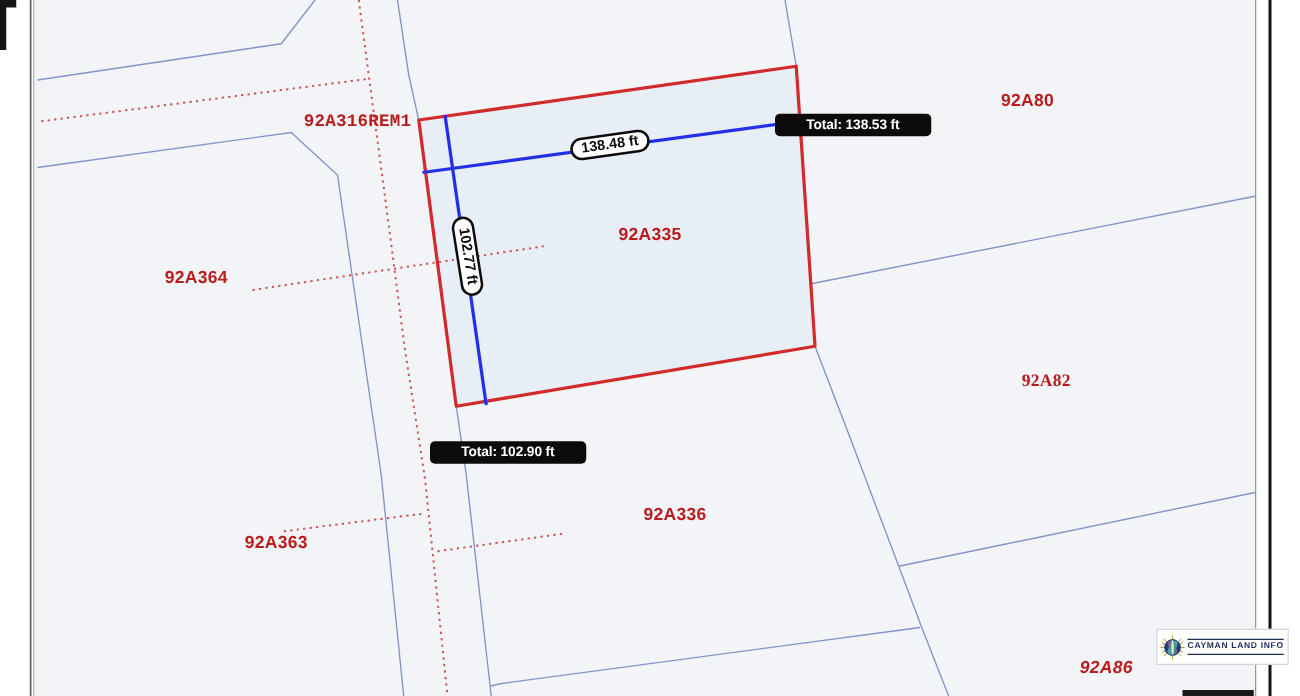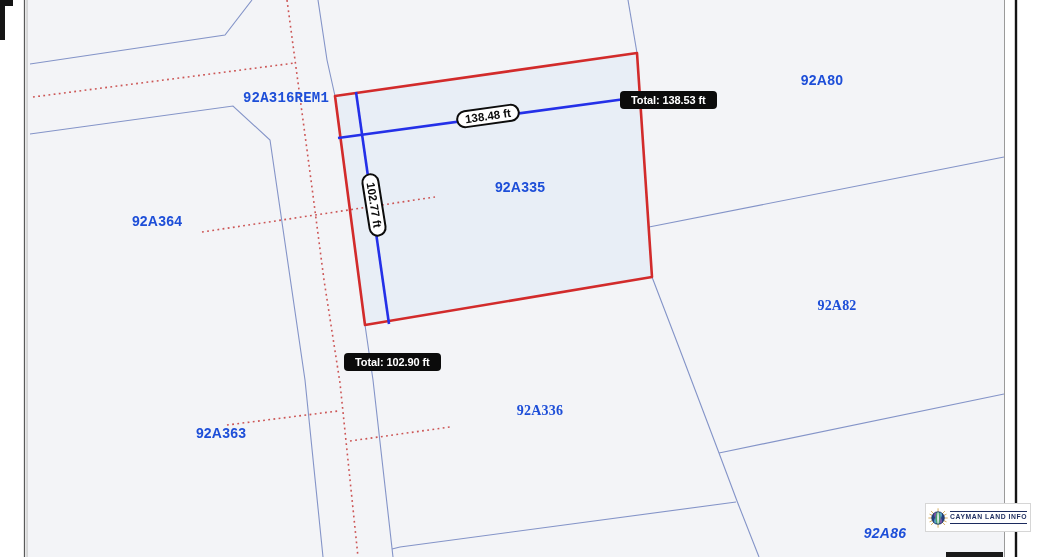--- a/index.html
+++ b/index.html
@@ -3,32 +3,32 @@
 <meta charset="utf-8">
 <style>
   html,body{margin:0;padding:0;background:#ffffff;}
   #stage{
     position:relative;width:1040px;height:557px;overflow:hidden;
     background:#ffffff;font-family:"Liberation Sans",sans-serif;
   }
   #map-svg{position:absolute;left:0;top:0;}
   .parcel-label{
     position:absolute;transform:translate(-50%,-50%);
-    font-size:14px;font-weight:bold;color:#1d4ed8;letter-spacing:.2px;
+    font-size:14px;font-weight:bold;color:#b91c1c;letter-spacing:.2px;
     white-space:nowrap;user-select:none;
   }
   .meas-label{
     position:absolute;background:#ffffff;border:2px solid #0c0c0c;border-radius:10px;
     padding:1px 7px;font-size:11.5px;font-weight:bold;color:#0c0c0c;white-space:nowrap;
   }
   .meas-label.horiz{transform:translate(-50%,-50%) rotate(-8deg);}
   .meas-label.vert{transform:translate(-50%,-50%) rotate(81deg);}
   .meas-tooltip{
     position:absolute;background:#0b0b0b;color:#ffffff;border-radius:4px;
-    padding:3px 11px;font-size:11px;font-weight:bold;white-space:nowrap;letter-spacing:-.1px;
+    padding:3px 25px;font-size:11px;font-weight:bold;white-space:nowrap;letter-spacing:-.1px;
   }
   #logo{
     position:absolute;left:925px;top:503px;width:106px;height:29px;
     background:#ffffff;border:1px solid #d6d6d6;display:flex;align-items:center;
     box-sizing:border-box;padding:1px 3px 1px 2px;z-index:5;
   }
   #logo .band{flex:1;margin-left:2px;border-top:1.5px solid #1c2b5e;border-bottom:1.5px solid #1c2b5e;padding:2px 0;}
   #logo .band .txt{
     font-size:6.8px;font-weight:bold;color:#1c2b5e;letter-spacing:.55px;
     white-space:nowrap;text-align:center;line-height:1;
@@ -80,21 +80,21 @@
       <rect x="0" y="0" width="5" height="40" fill="#141414"></rect>
       <rect x="0" y="0" width="13" height="6" fill="#141414"></rect>
       <rect x="946" y="552" width="57" height="5" fill="#1a1a1a"></rect>
     </g>
   </svg>
 
   <div class="parcel-label" style="left:286px;top:98px;font-family:Liberation Mono, monospace;">92A316REM1</div>
   <div class="parcel-label" style="left:157px;top:221px;">92A364</div>
   <div class="parcel-label" style="left:175px;top:433px;margin-left:46px;">92A363</div>
   <div class="parcel-label" style="left:520px;top:187px;">92A335</div>
-  <div class="parcel-label" style="left:540px;top:411px;font-family:Liberation Serif, serif;">92A336</div>
+  <div class="parcel-label" style="left:540px;top:411px;">92A336</div>
   <div class="parcel-label" style="left:822px;top:80px;">92A80</div>
   <div class="parcel-label" style="left:837px;top:306px;font-family:Liberation Serif, serif;">92A82</div>
   <div class="parcel-label" style="left:885px;top:533px;font-style:italic;">92A86</div>
 
   <div class="meas-label horiz" style="left:488px;top:116px;">138.48 ft</div>
   <div class="meas-label vert" style="left:374px;top:205px;">102.77 ft</div>
 
   <div class="meas-tooltip" style="left:620px;top:91px;">Total: 138.53 ft</div>
   <div class="meas-tooltip" style="left:344px;top:318px;margin-top:35px;">Total: 102.90 ft</div>
 

